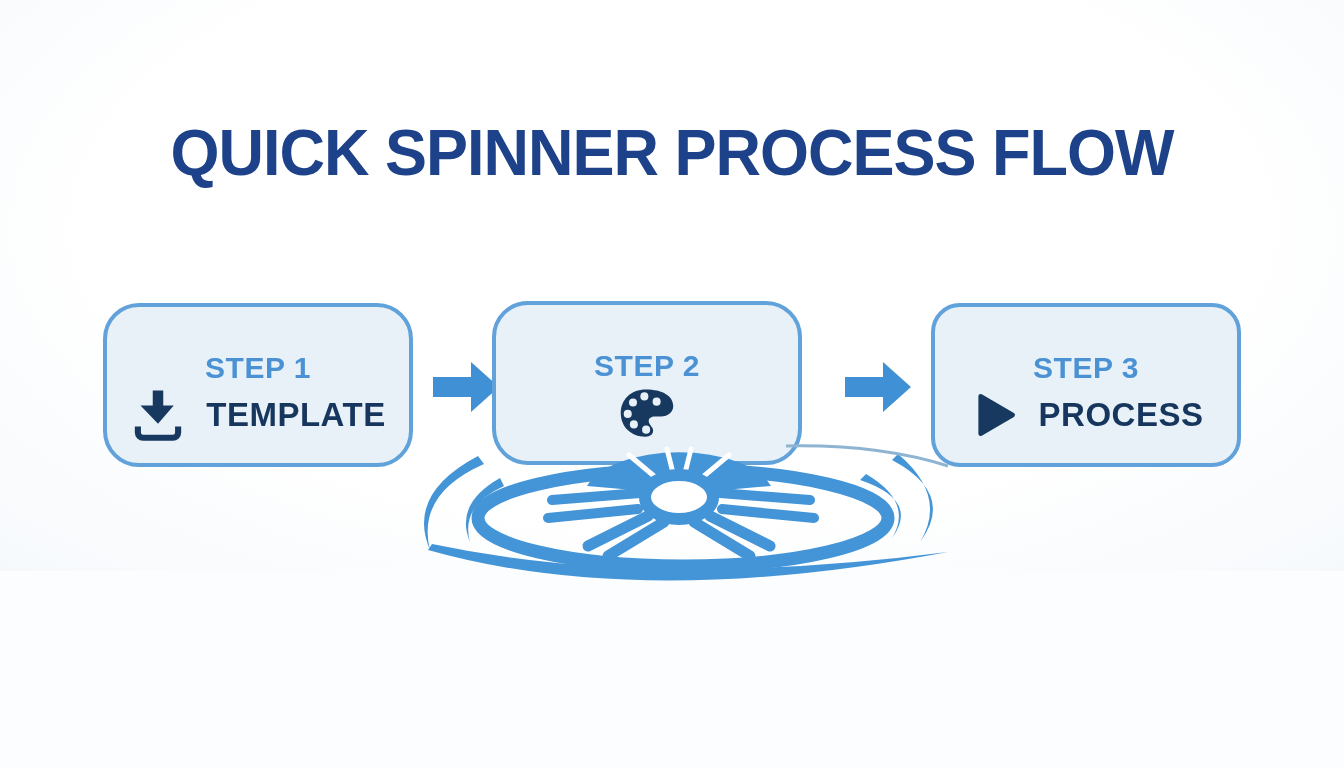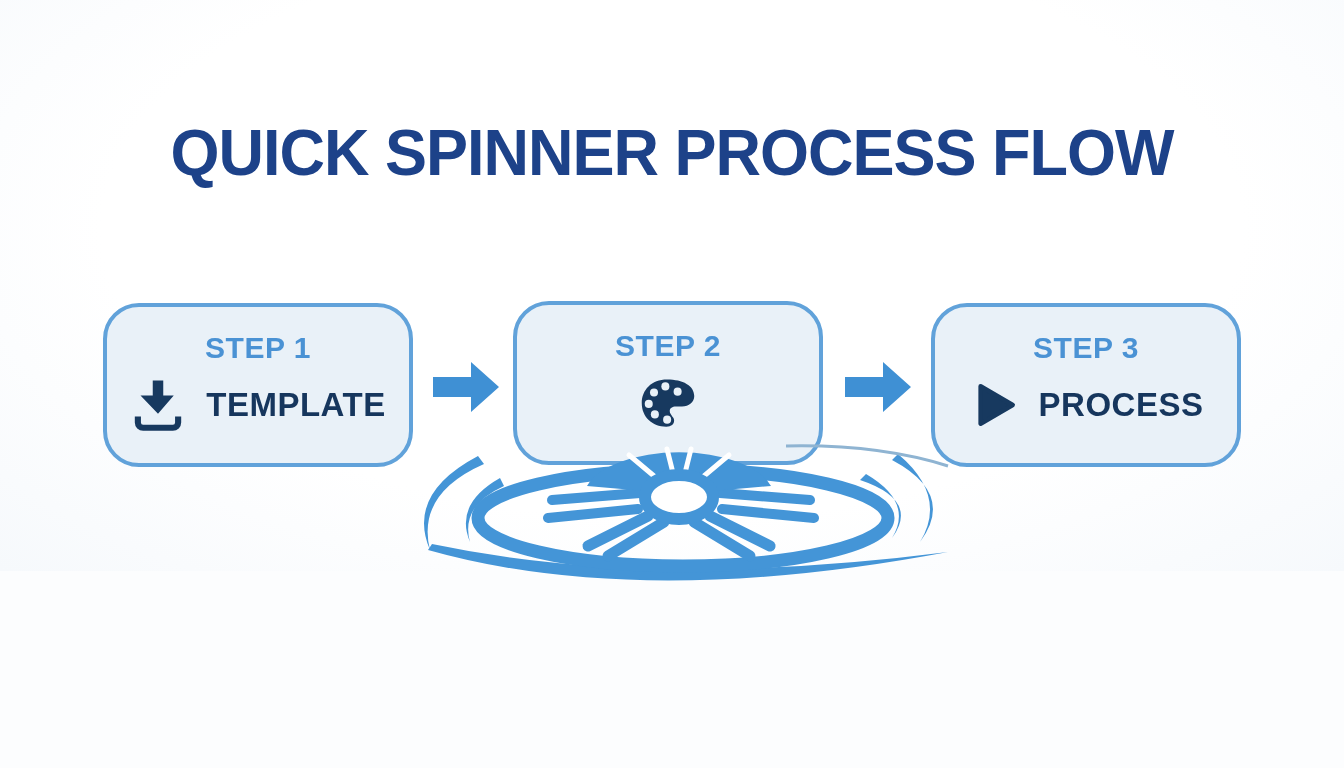--- a/index.html
+++ b/index.html
@@ -27,25 +27,25 @@
   }
 
   .step-card{
     position:absolute;width:310px;height:164px;
     background:var(--card-bg);
     border:4px solid var(--card-border);
     border-radius:36px;
     display:flex;flex-direction:column;align-items:center;
   }
   .card-1{left:103px;top:303px;}
-  .card-2{left:513px;top:301px;}
-  .card-3{left:931px;top:303px;}
+  .card-2{left:492px;top:301px;}
+  .card-3{left:931px;top:303px;border-radius:29px;}
 
   .step-label{
-    margin-top:24px;
+    margin-top:44px;
     font-size:30px;font-weight:bold;letter-spacing:0.5px;
     color:var(--step-label);
     text-align:center;
   }
   .step-row{
     flex:1;display:flex;align-items:center;justify-content:center;
     gap:20px;width:100%;padding-bottom:18px;
   }
   .step-icon{display:flex;align-items:center;justify-content:center;}
   .step-icon svg{display:block;}

